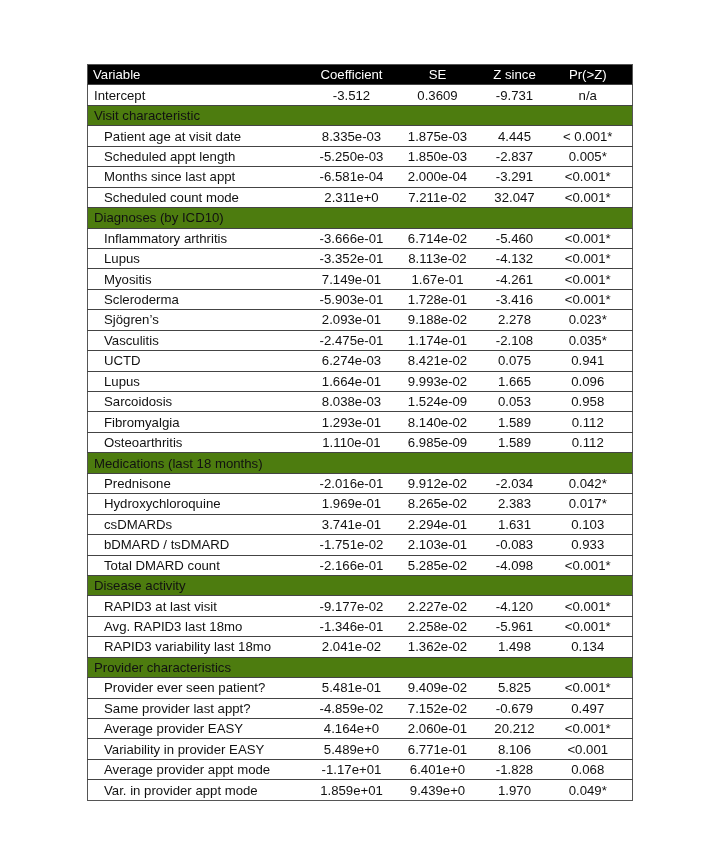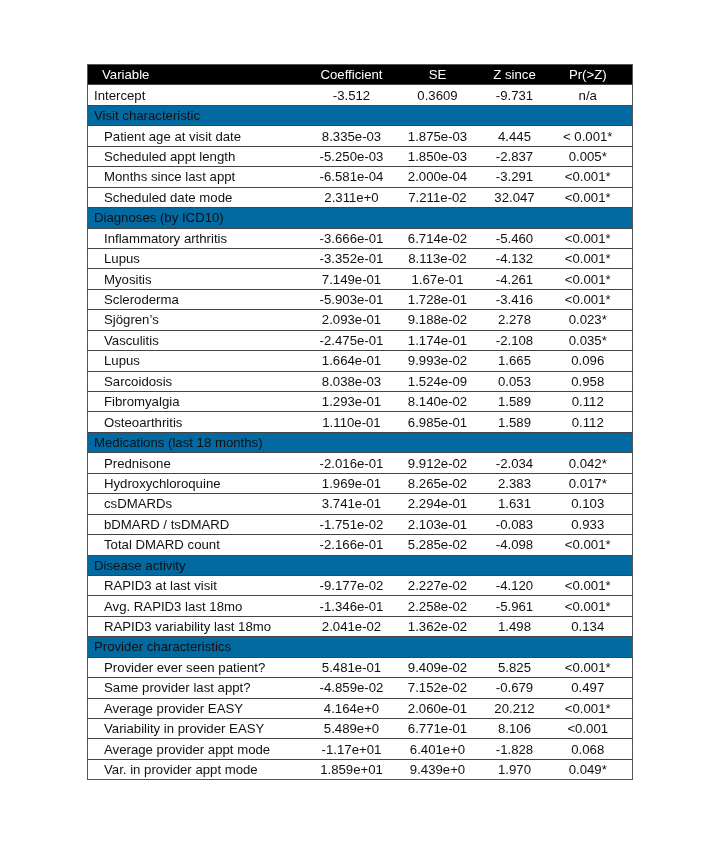--- a/index.html
+++ b/index.html
@@ -11,26 +11,26 @@
     border: 1px solid #555;
   }
   .tbl col.c0 { width: 214px; }
   .tbl col.c1 { width: 100px; }
   .tbl col.c2 { width: 72px; }
   .tbl col.c3 { width: 82px; }
   .tbl col.c4 { width: 77px; }
   .tbl th, .tbl td { height: 20.45px; padding: 0; line-height: 19px; white-space: nowrap; box-sizing: border-box; }
   .tbl thead tr { background: #000; color: #fff; }
   .tbl thead th { font-weight: normal; text-align: center; }
-  .tbl thead th.var { text-align: left; padding-left: 14px; margin-left: 45px; }
+  .tbl thead th.var { text-align: left; padding-left: 5px; margin-left: 45px; }
   .tbl tbody tr { border-top: 1px solid #444; }
   .tbl td { text-align: center; }
   .tbl td.var { text-align: left; padding-left: 6px; }
   .tbl tr.item td.var { padding-left: 16px; }
-  .tbl tr.section { background: #0369a1; }
+  .tbl tr.section { background: #4d7c0f; }
   .tbl tr.section td { text-align: left; padding-left: 6px; }
   .tbl td.c4, .tbl th.c4 { padding-right: 12px; }
 </style>
 </head>
 <body>
 
 <table class="tbl">
   <colgroup>
       <col class="c0">
       <col class="c1">
@@ -73,21 +73,21 @@
         <td class="c4">0.005*</td>
       </tr>
       <tr class="item">
         <td class="var">Months since last appt</td>
         <td>-6.581e-04</td>
         <td>2.000e-04</td>
         <td>-3.291</td>
         <td class="c4">&lt;0.001*</td>
       </tr>
       <tr class="item">
-        <td class="var">Scheduled date mode</td>
+        <td class="var">Scheduled count mode</td>
         <td>2.311e+0</td>
         <td>7.211e-02</td>
         <td>32.047</td>
         <td class="c4">&lt;0.001*</td>
       </tr>
       <tr class="section">
         <td colspan="5">Diagnoses (by ICD10)</td>
       </tr>
       <tr class="item">
         <td class="var">Inflammatory arthritis</td>
@@ -125,20 +125,27 @@
         <td class="c4">0.023*</td>
       </tr>
       <tr class="item">
         <td class="var">Vasculitis</td>
         <td>-2.475e-01</td>
         <td>1.174e-01</td>
         <td>-2.108</td>
         <td class="c4">0.035*</td>
       </tr>
       <tr class="item">
+        <td class="var">UCTD</td>
+        <td>6.274e-03</td>
+        <td>8.421e-02</td>
+        <td>0.075</td>
+        <td class="c4">0.941</td>
+      </tr>
+      <tr class="item">
         <td class="var">Lupus</td>
         <td>1.664e-01</td>
         <td>9.993e-02</td>
         <td>1.665</td>
         <td class="c4">0.096</td>
       </tr>
       <tr class="item">
         <td class="var">Sarcoidosis</td>
         <td>8.038e-03</td>
         <td>1.524e-09</td>
@@ -148,21 +155,21 @@
       <tr class="item">
         <td class="var">Fibromyalgia</td>
         <td>1.293e-01</td>
         <td>8.140e-02</td>
         <td>1.589</td>
         <td class="c4">0.112</td>
       </tr>
       <tr class="item">
         <td class="var">Osteoarthritis</td>
         <td>1.110e-01</td>
-        <td>6.985e-01</td>
+        <td>6.985e-09</td>
         <td>1.589</td>
         <td class="c4">0.112</td>
       </tr>
       <tr class="section">
         <td colspan="5">Medications (last 18 months)</td>
       </tr>
       <tr class="item">
         <td class="var">Prednisone</td>
         <td>-2.016e-01</td>
         <td>9.912e-02</td>

